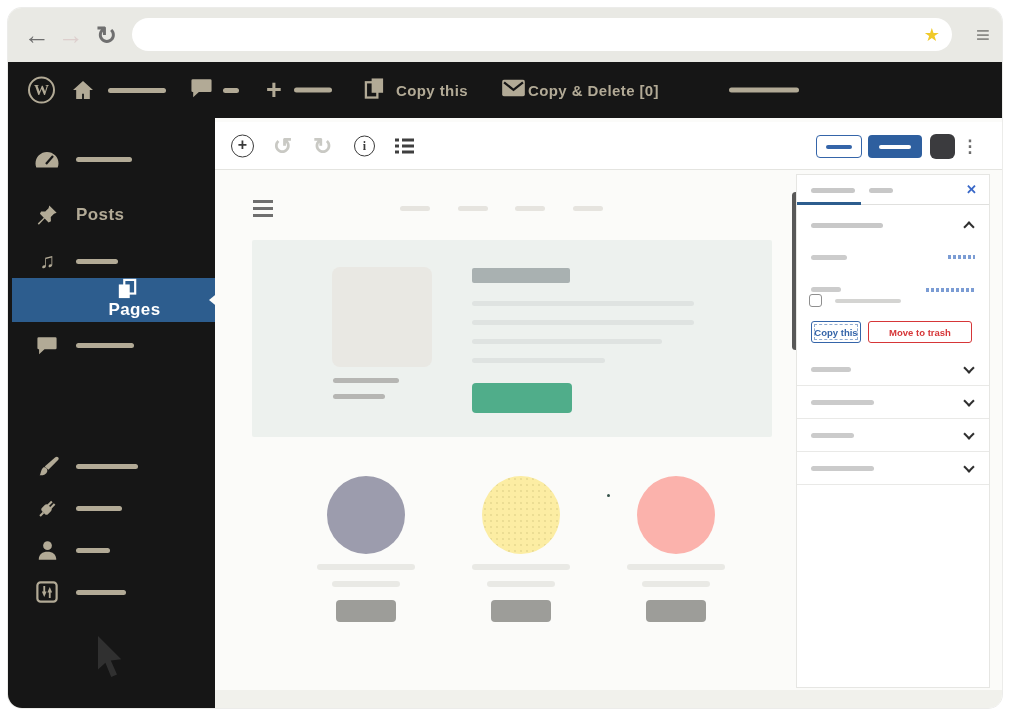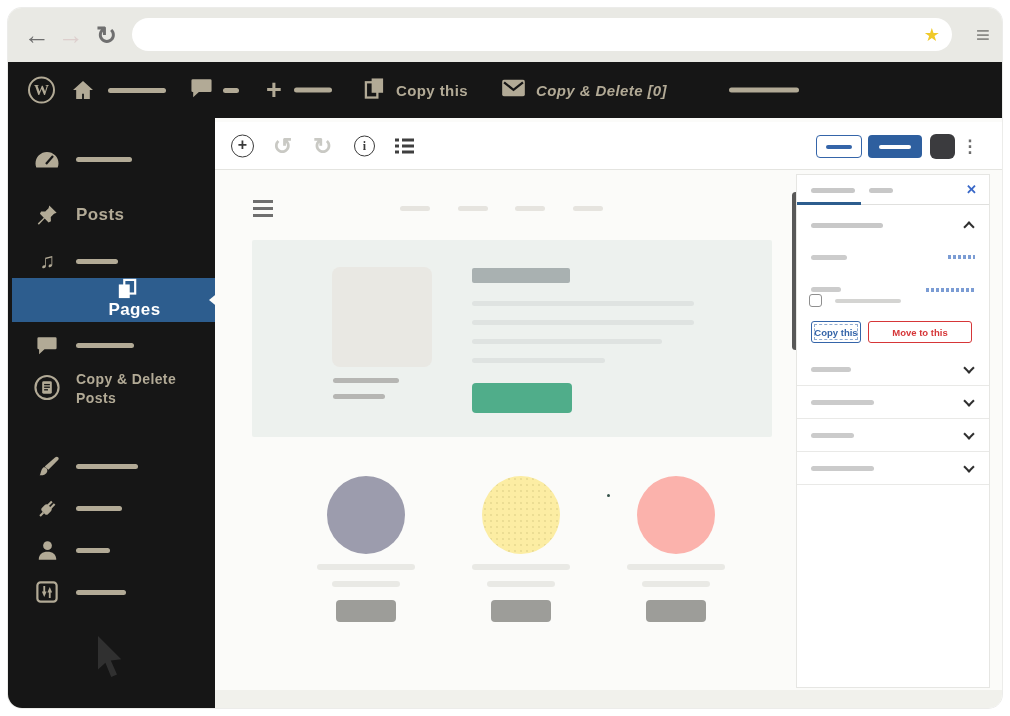--- a/index.html
+++ b/index.html
@@ -152,21 +152,21 @@
       </span>
       <span class="ab-label" style="margin-left:11px;">Copy this</span>
     </div>
     <div class="ab-item" style="left:494px;">
       <span>
         <svg width="23" height="17" viewBox="0 0 24 18">
           <rect width="24" height="18" rx="2.5" class="beige-fill"></rect>
           <path d="M2 3l10 8 10-8" fill="none" class="dark-stroke" stroke-width="2.4"></path>
         </svg>
       </span>
-      <span class="ab-label" style="margin-left:11px;font-style:italic;">Copy &amp; Delete [0]</span>
+      <span class="ab-label" style="margin-left:3px;">Copy &amp; Delete [0]</span>
     </div>
     <div class="ab-item" style="left:721px;">
       <span class="bar-line" style="width:70px;"></span>
     </div>
   </div>
 
   <div id="sidebar">
 
     <div class="sb-row" style="top:28px; height:26px;">
       <span class="sb-icon">
@@ -205,34 +205,20 @@
 
     <div class="sb-row" style="top:214px; height:26px;">
       <span class="sb-icon">
         <svg width="20" height="19" viewBox="0 0 24 22">
             <path class="beige-fill" d="M2 1h20a1.5 1.5 0 0 1 1.5 1.5V14a1.5 1.5 0 0 1-1.5 1.5H9l-6.5 6v-6H2A1.5 1.5 0 0 1 .5 14V2.5A1.5 1.5 0 0 1 2 1z"></path>
           </svg>
       </span>
       <span class="sb-line" style="width:58px;"></span>
     </div>
 
-    <div class="sb-row" style="top:252px; align-items:flex-start;">
-      <span class="sb-icon" style="margin-top:4px;">
-        <svg width="27" height="27" viewBox="0 0 27 27">
-          <circle cx="13.5" cy="13.5" r="12" fill="none" class="beige-stroke" stroke-width="2.2"></circle>
-          <rect x="8.5" y="7" width="10" height="13" rx="1.5" class="beige-fill"></rect>
-          <g class="dark-stroke" stroke-width="1.4">
-            <line x1="10.5" y1="10.5" x2="16.5" y2="10.5"></line>
-            <line x1="10.5" y1="13.2" x2="16.5" y2="13.2"></line>
-            <line x1="10.5" y1="15.9" x2="14.5" y2="15.9"></line>
-          </g>
-        </svg>
-      </span>
-      <span class="sb-label" id="cdp-label">Copy &amp; Delete Posts</span>
-    </div>
 
     <div class="sb-row" style="top:335px; height:26px;">
       <span class="sb-icon">
         <svg width="24" height="24" viewBox="0 0 26 26">
           <path class="beige-fill" d="M10.5 13.5L22 3.5c2.2-1.9 5 .9 3 3L14.5 17z"></path>
           <path class="beige-fill" d="M9 14.5c2.8-.4 5 1.8 4.2 4.6-.8 2.8-4.4 4.2-8.2 3.9 1.6-1.8 1-5.6 4-8.5z"></path>
         </svg>
       </span>
       <span class="sb-line" style="width:62px;"></span>
     </div>
@@ -372,21 +358,21 @@
       <span class="pn-line" style="left:14px; top:80px; width:36px; background:#cccccc;"></span>
       <span class="blue-dotted" style="right:14px; top:80px; width:27px;"></span>
 
       <span class="pn-line" style="left:14px; top:112px; width:30px; background:#cccccc;"></span>
       <span class="blue-dotted" style="right:14px; top:113px; width:49px;"></span>
 
       <span id="pn-checkbox"></span>
       <span class="pn-line" style="left:38px; top:124px; width:66px; height:4px; background:#d4d4d2;"></span>
 
       <span id="pn-copy-btn">Copy this</span>
-      <span id="pn-trash-btn">Move to this</span>
+      <span id="pn-trash-btn">Move to trash</span>
 
       <div class="accordion" style="top:178px;">
         <span class="pn-line" style="width:40px;"></span>
         <span class="chev chev-down"></span>
       </div>
       <div class="accordion" style="top:211px;">
         <span class="pn-line" style="width:63px;"></span>
         <span class="chev chev-down"></span>
       </div>
       <div class="accordion" style="top:244px;">

